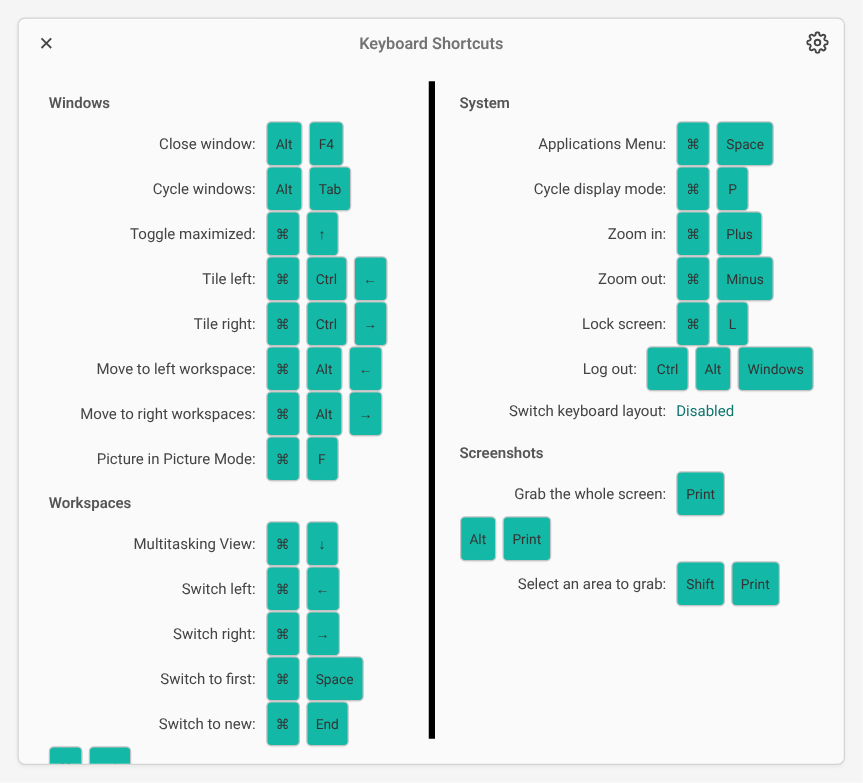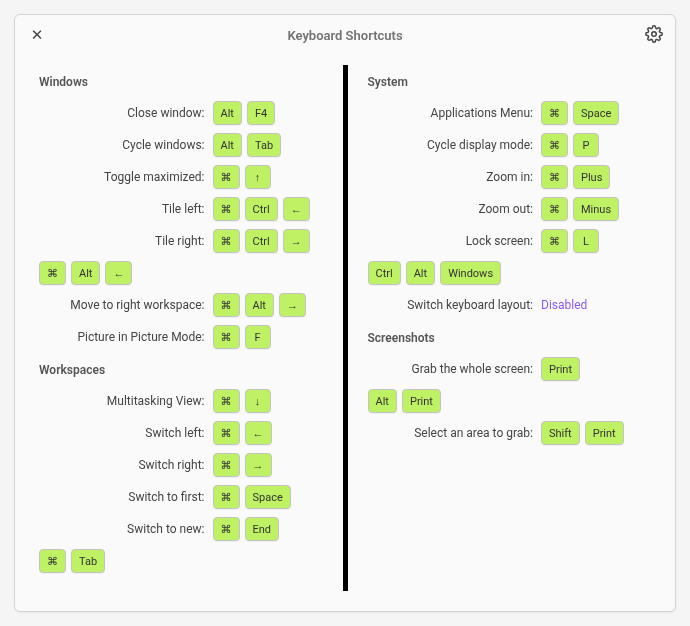--- a/index.html
+++ b/index.html
@@ -85,32 +85,32 @@
 .keys {
   display: flex;
   gap: 5px;
   min-width: 110px;
 }
 .key {
   display: inline-flex;
   align-items: center;
   justify-content: center;
   min-width: 26px;
-  height: 24px;
+  height: 36px;
   padding: 0 7px;
   border: 1px solid #c4c4c4;
   border-radius: 4px;
-  background: #bef264;
+  background: #14b8a6;
   font-size: 11px;
   color: #333;
   box-shadow: 0 1px 0 rgba(0,0,0,0.04);
 }
 .disabled-text {
   font-size: 12px;
-  color: #8b5cf6;
+  color: #0f766e;
   min-width: 110px;
 }
 </style>
 </head>
 <body>
 
 <div class="window">
   <div class="titlebar">
     <div class="close-btn">✕</div>
     <div class="title">Keyboard Shortcuts</div>
@@ -157,28 +157,29 @@
           </div>
           <div class="row">
             <div class="label">Tile right:</div>
             <div class="keys">
               <span class="key">⌘</span>
               <span class="key">Ctrl</span>
               <span class="key">→</span>
             </div>
           </div>
           <div class="row">
+            <div class="label">Move to left workspace:</div>
             <div class="keys">
               <span class="key">⌘</span>
               <span class="key">Alt</span>
               <span class="key">←</span>
             </div>
           </div>
           <div class="row">
-            <div class="label">Move to right workspace:</div>
+            <div class="label">Move to right workspaces:</div>
             <div class="keys">
               <span class="key">⌘</span>
               <span class="key">Alt</span>
               <span class="key">→</span>
             </div>
           </div>
           <div class="row">
             <div class="label">Picture in Picture Mode:</div>
             <div class="keys">
               <span class="key">⌘</span>
@@ -265,20 +266,21 @@
             </div>
           </div>
           <div class="row">
             <div class="label">Lock screen:</div>
             <div class="keys">
               <span class="key">⌘</span>
               <span class="key">L</span>
             </div>
           </div>
           <div class="row">
+            <div class="label">Log out:</div>
             <div class="keys">
               <span class="key">Ctrl</span>
               <span class="key">Alt</span>
               <span class="key">Windows</span>
             </div>
           </div>
           <div class="row">
             <div class="label">Switch keyboard layout:</div>
             <div class="disabled-text">Disabled</div>
           </div>

